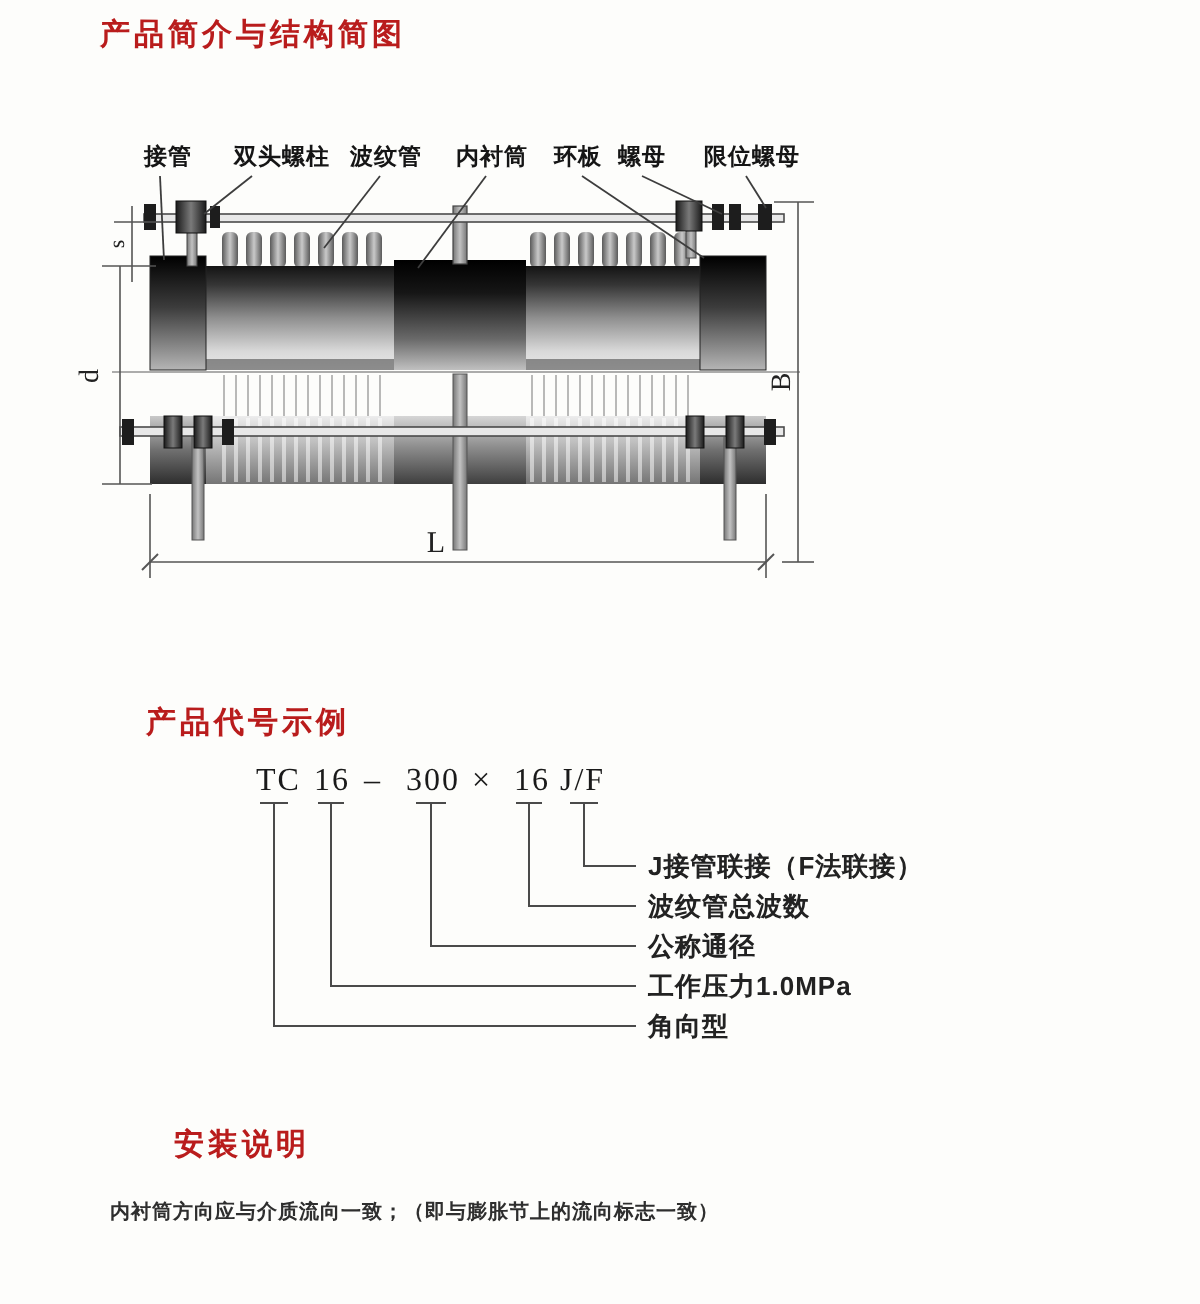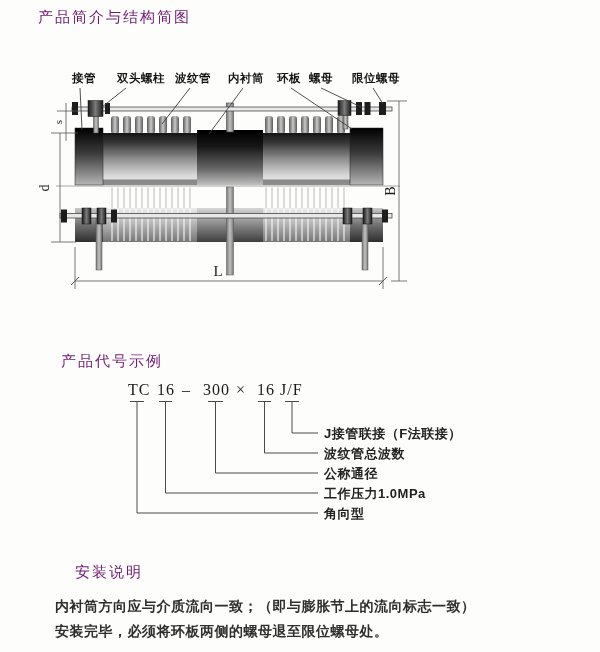--- a/index.html
+++ b/index.html
@@ -2,32 +2,32 @@
 <html><head>
 <meta charset="utf-8">
 <style>
   html,body{margin:0;padding:0;}
   body{
     width:600px;height:652px;position:relative;overflow:hidden;
     background:#fdfdfb;
     font-family:"Liberation Sans","DejaVu Sans",sans-serif;
   }
   .sec-heading{
-    position:absolute;left:38px;
-    font-size:15px;font-weight:normal;letter-spacing:2px;
-    color:#701a75;
+    position:absolute;left:50px;
+    font-size:15px;font-weight:bold;letter-spacing:2px;
+    color:#b91c1c;
   }
   #heading-intro{top:8px;}
   #heading-code{top:352px;margin-left:23px;}
   #heading-install{top:563px;margin-left:37px;}
   #structure-diagram{position:absolute;left:35px;top:68px;}
   #code-diagram{position:absolute;left:100px;top:376px;}
   #install-text{
     position:absolute;left:55px;top:594px;width:430px;
-    font-size:14px;line-height:25px;font-weight:600;color:#2e2e2e;
+    font-size:10px;line-height:25px;font-weight:600;color:#2e2e2e;
     letter-spacing:.5px;
   }
   svg text{user-select:none;}
   .part-label{font-family:"Liberation Sans","DejaVu Sans",sans-serif;font-size:11.5px;font-weight:bold;fill:#151515;letter-spacing:.5px;}
   .dim-label{font-family:"Liberation Serif","DejaVu Serif",serif;fill:#222;}
   .code-token{font-family:"Liberation Serif","DejaVu Serif",serif;font-size:16px;fill:#1a1a1a;letter-spacing:1px;}
   .callout-label{font-family:"Liberation Sans","DejaVu Sans",sans-serif;font-size:13px;font-weight:600;fill:#222;letter-spacing:.5px;}
   .thinline{stroke:#555;stroke-width:.8;fill:none;}
   .leader{stroke:#3d3d3d;stroke-width:.9;fill:none;}
   .nut{fill:#1d1d1d;}
@@ -292,14 +292,13 @@
   <text class="callout-label" x="324" y="457.5">波纹管总波数</text>
   <text class="callout-label" x="324" y="477.5">公称通径</text>
   <text class="callout-label" x="324" y="497.5">工作压力1.0MPa</text>
   <text class="callout-label" x="324" y="517.5">角向型</text>
 </svg>
 
 <div class="sec-heading" id="heading-install">安装说明</div>
 
 <div id="install-text">
   <div>内衬筒方向应与介质流向一致；（即与膨胀节上的流向标志一致）</div>
-  <div>安装完毕，必须将环板两侧的螺母退至限位螺母处。</div>
 </div>
 
 </body></html>

